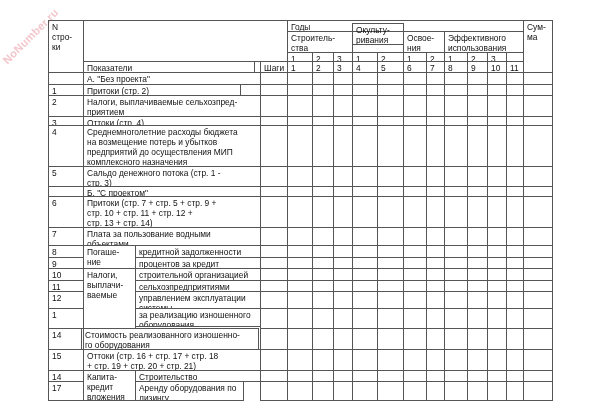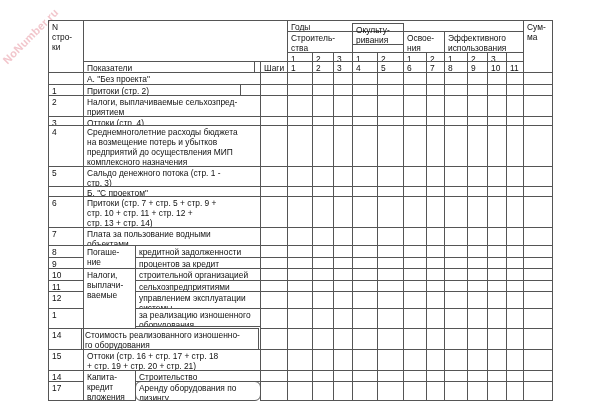--- a/index.html
+++ b/index.html
@@ -339,21 +339,21 @@
     <div class="cell t" style="left: 352px; top: 370px; width: 26px; height: 12px;"></div>
     <div class="cell t" style="left: 377px; top: 370px; width: 27px; height: 12px;"></div>
     <div class="cell t" style="left: 403px; top: 370px; width: 24px; height: 12px;"></div>
     <div class="cell t" style="left: 426px; top: 370px; width: 19px; height: 12px;"></div>
     <div class="cell t" style="left: 444px; top: 370px; width: 24px; height: 12px;"></div>
     <div class="cell t" style="left: 467px; top: 370px; width: 21px; height: 12px;"></div>
     <div class="cell t" style="left: 487px; top: 370px; width: 20px; height: 12px;"></div>
     <div class="cell t" style="left: 506px; top: 370px; width: 18px; height: 12px;"></div>
     <div class="cell t" style="left: 523px; top: 370px; width: 30px; height: 12px;"></div>
     <div class="cell t" style="left: 48px; top: 381px; width: 36px; height: 20px;">17</div>
-    <div class="cell t" style="left: 135px; top: 381px; width: 126px; height: 20px; border-radius: 6px;">Аренду оборудования по
+    <div class="cell t" style="left: 135px; top: 381px; width: 109px; height: 20px;">Аренду оборудования по
 лизингу</div>
     <div class="cell t" style="left: 260px; top: 381px; width: 28px; height: 20px;"></div>
     <div class="cell t" style="left: 287px; top: 381px; width: 26px; height: 20px;"></div>
     <div class="cell t" style="left: 312px; top: 381px; width: 22px; height: 20px;"></div>
     <div class="cell t" style="left: 333px; top: 381px; width: 20px; height: 20px;"></div>
     <div class="cell t" style="left: 352px; top: 381px; width: 26px; height: 20px;"></div>
     <div class="cell t" style="left: 377px; top: 381px; width: 27px; height: 20px;"></div>
     <div class="cell t" style="left: 403px; top: 381px; width: 24px; height: 20px;"></div>
     <div class="cell t" style="left: 426px; top: 381px; width: 19px; height: 20px;"></div>
     <div class="cell t" style="left: 444px; top: 381px; width: 24px; height: 20px;"></div>

